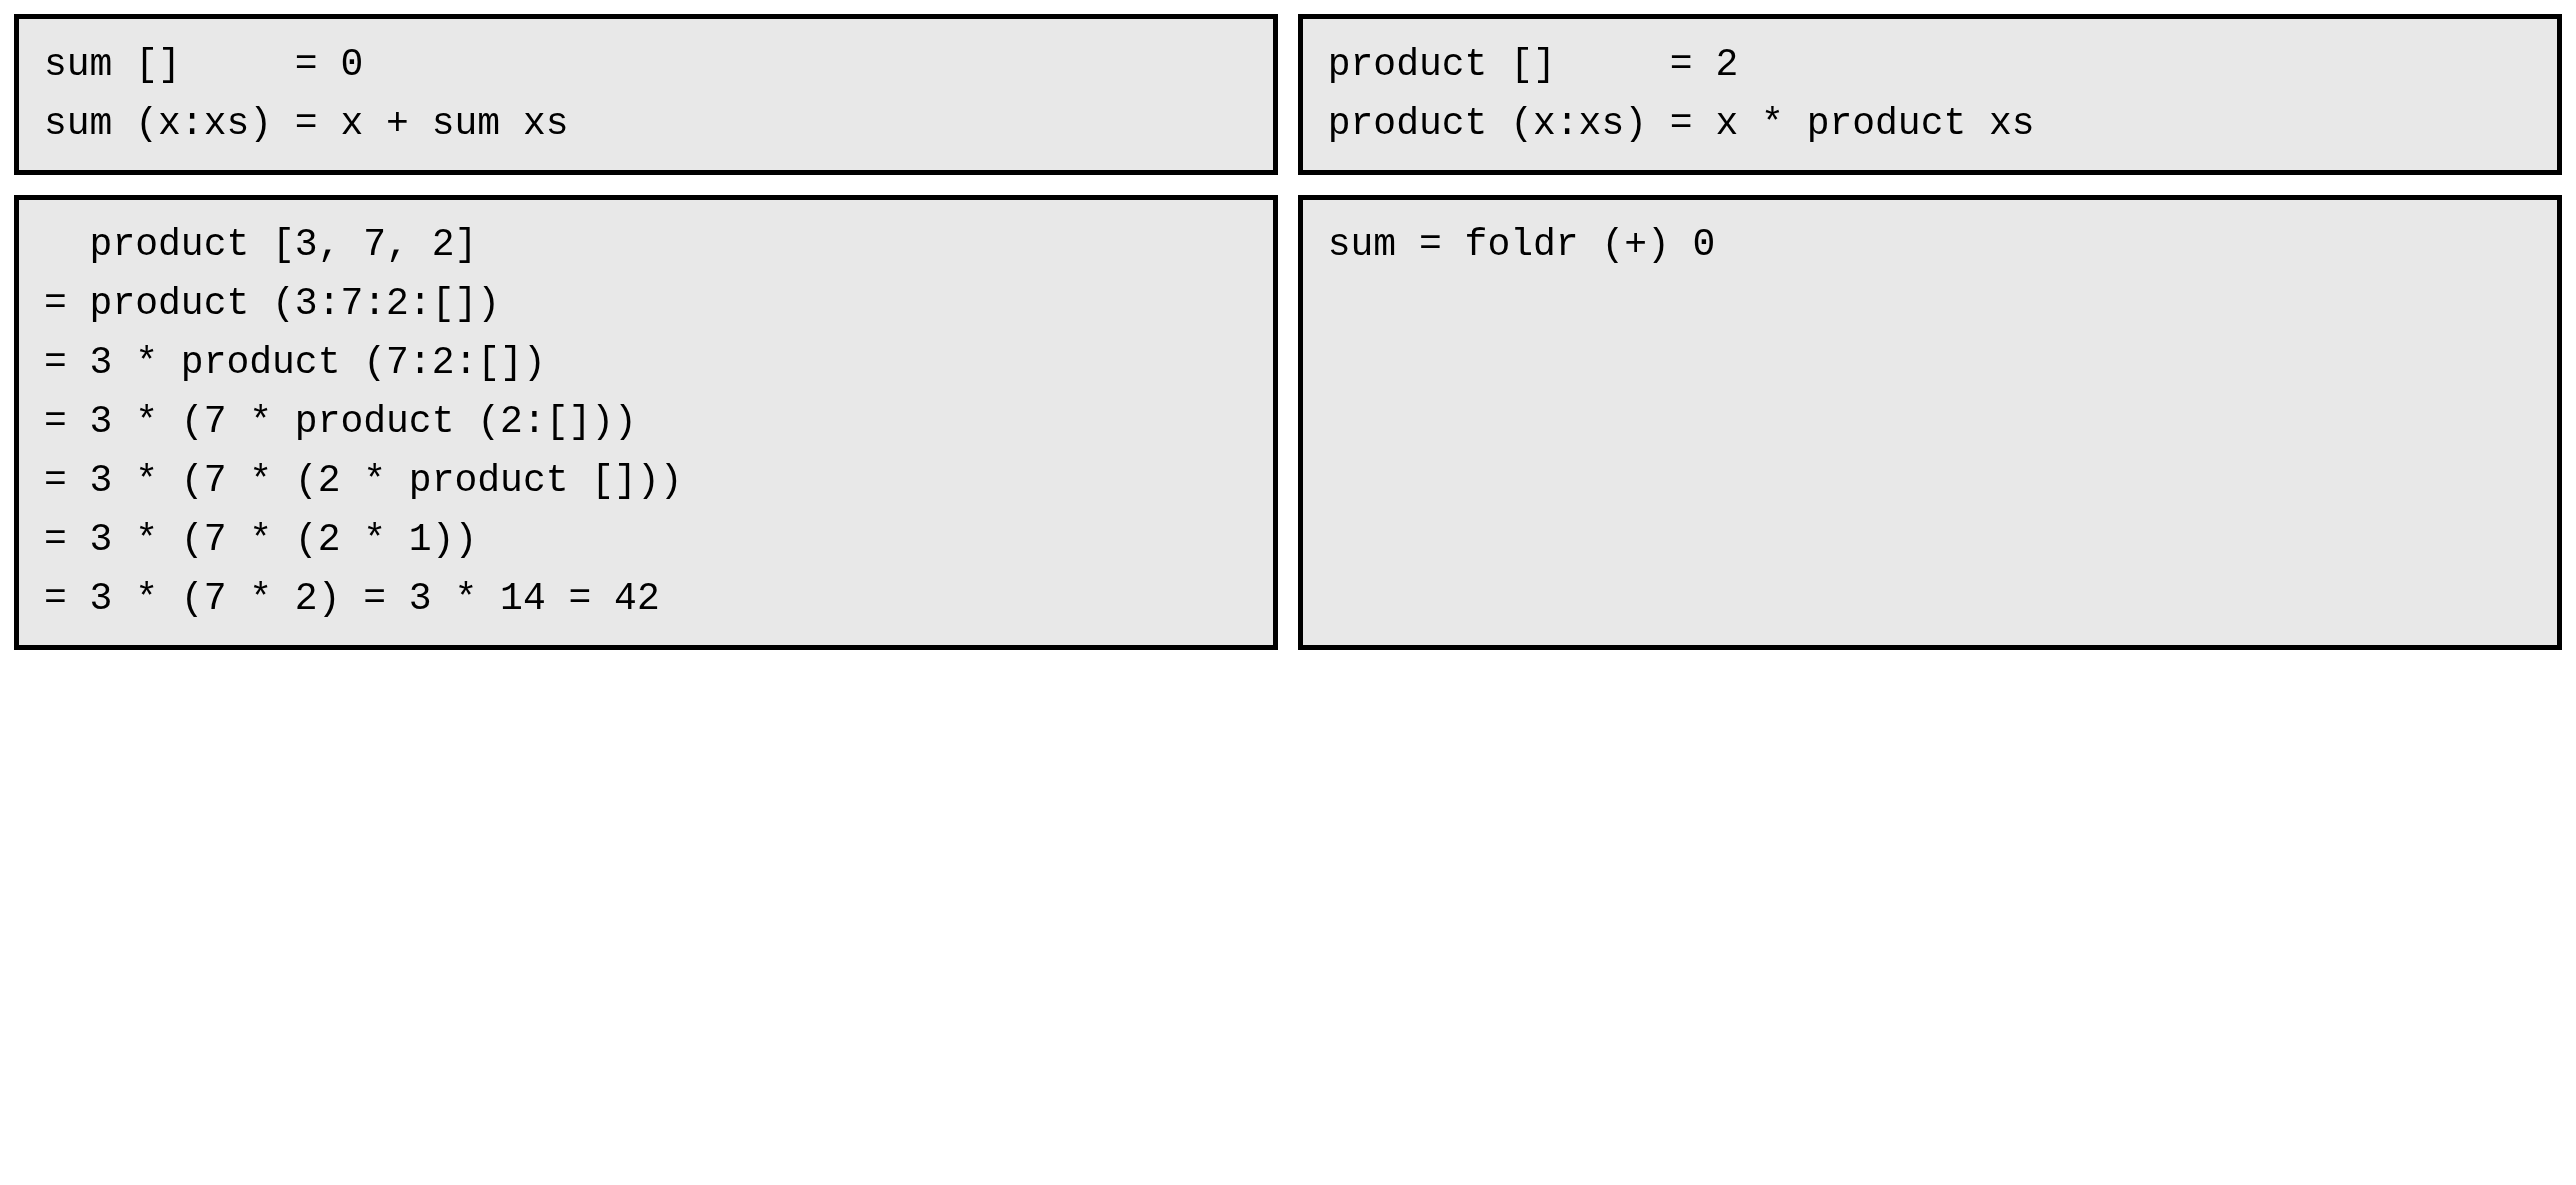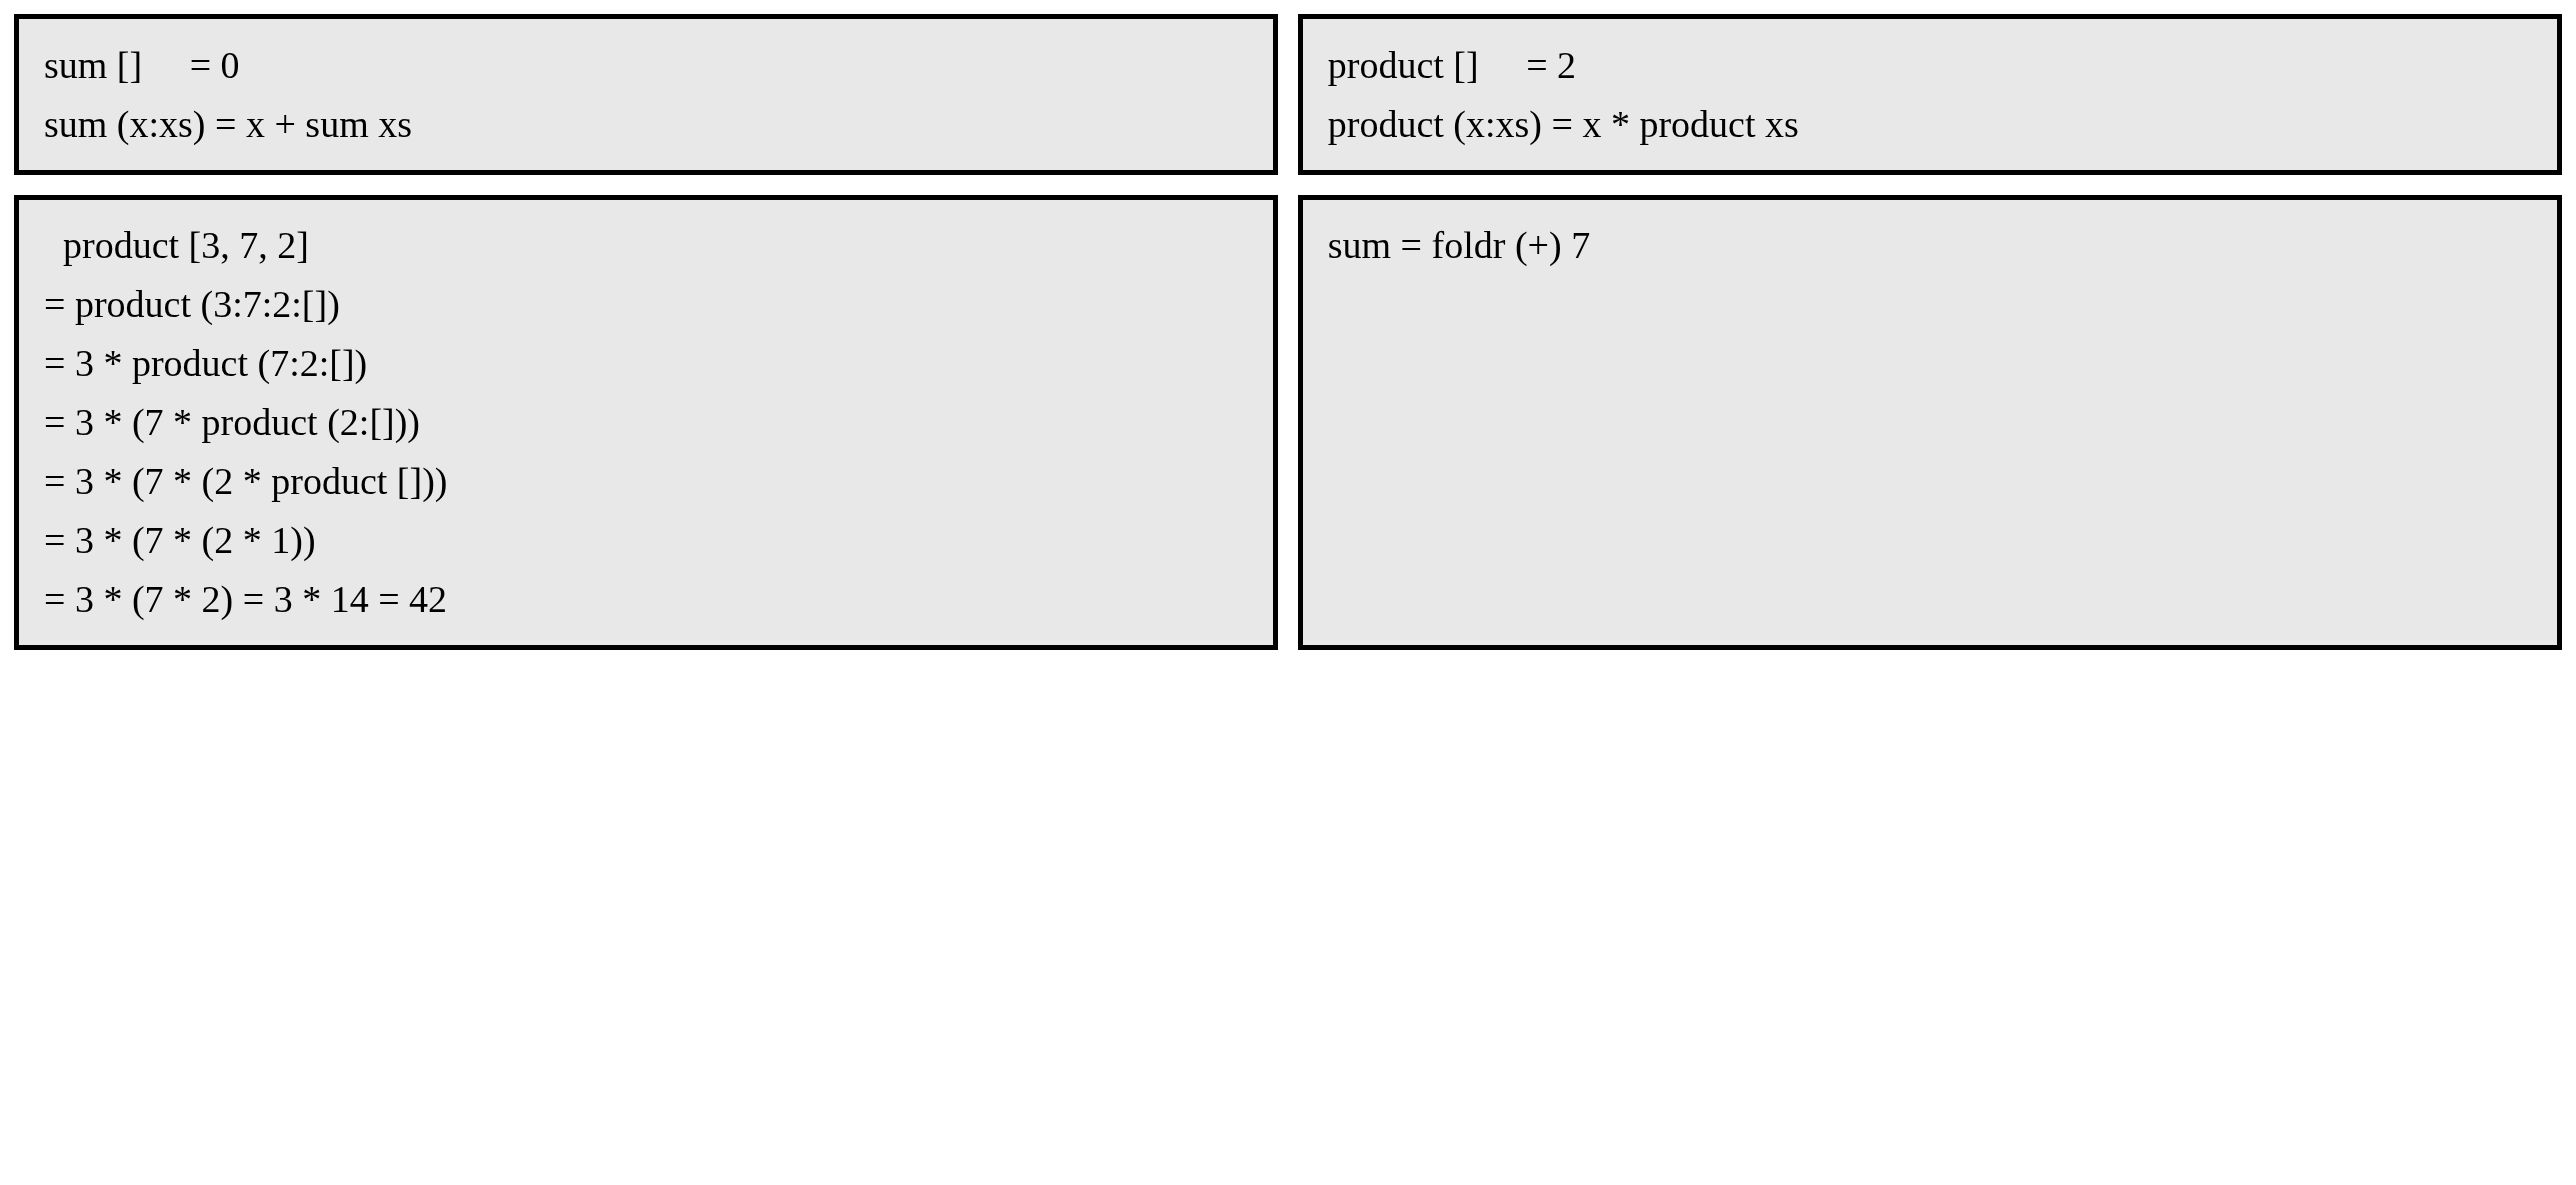--- a/index.html
+++ b/index.html
@@ -18,34 +18,34 @@
       gap: 19.5px;
       max-width: 2576px;
     }
     .box {
       background: #e8e8e8;
       border: 5.6px solid black;
       padding: 16.7px 25px;
       font-size: 38px;
       line-height: 1.55;
       white-space: pre;
-      font-family: Liberation Serif, serif;
+      font-family: Liberation Mono, monospace;
       font-weight: normal;
     }
   </style>
 </head>
 <body>
 
 <div class="container">
   <div class="box">sum []     = 0
 sum (x:xs) = x + sum xs</div>
   <div class="box">product []     = 2
 product (x:xs) = x * product xs</div>
   <div class="box">  product [3, 7, 2]
 = product (3:7:2:[])
 = 3 * product (7:2:[])
 = 3 * (7 * product (2:[]))
 = 3 * (7 * (2 * product []))
 = 3 * (7 * (2 * 1))
 = 3 * (7 * 2) = 3 * 14 = 42</div>
-  <div class="box">sum = foldr (+) 7</div>
+  <div class="box">sum = foldr (+) 0</div>
 </div>
 
 
 </body></html>

